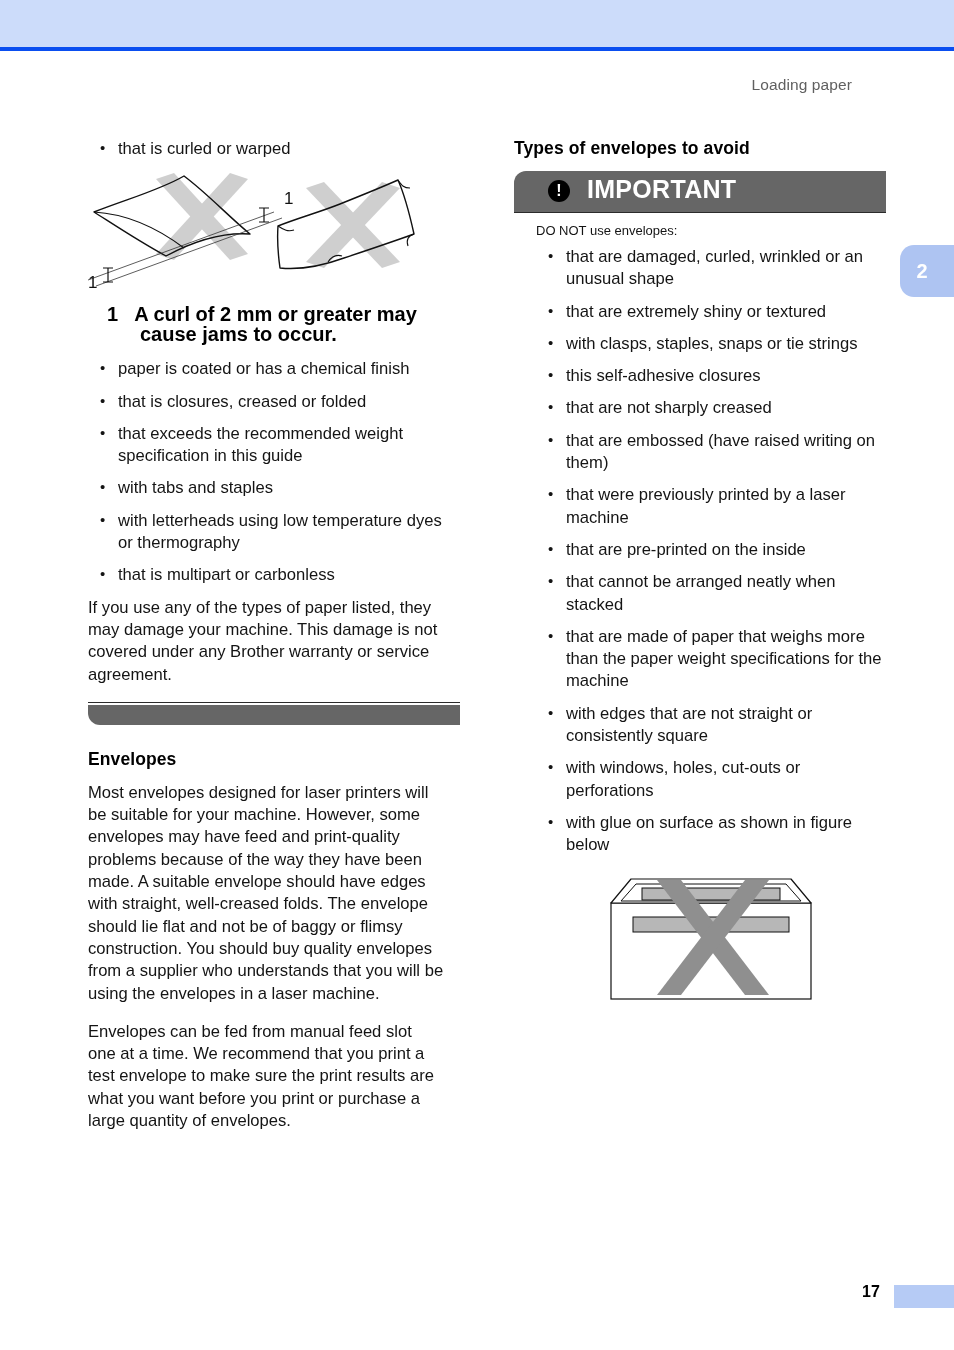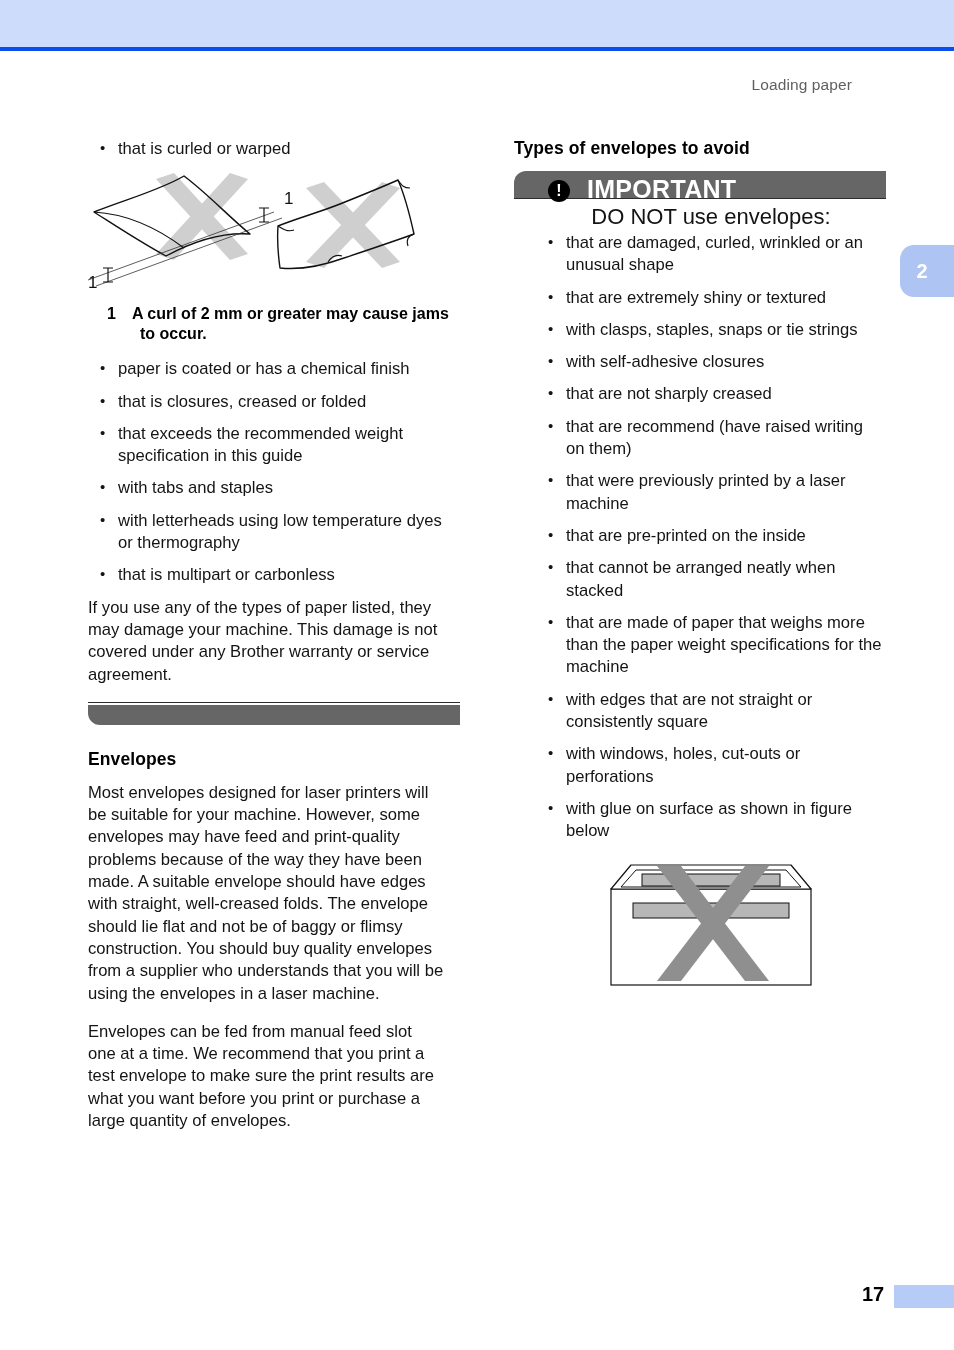--- a/index.html
+++ b/index.html
@@ -53,21 +53,21 @@
     color: #ffffff;
     font-size: 20px;
     font-weight: bold;
     padding-right: 10px;
   }
 
   
   .folio-number {
     position: absolute;
     left: 862px; top: 1283px;
-    font-size: 20px;
+    font-size: 16px;
     font-weight: bold;
     color: #000000;
   }
   .folio-block {
     position: absolute;
     left: 894px; top: 1285px;
     width: 60px; height: 23px;
     background: #b6cbf5;
   }
 
@@ -118,31 +118,31 @@
   }
 
   
   .figure-curl {
     margin: 4px 0 0 0;
   }
   .fig-caption {
     margin: 10px 0 14px 0;
     padding-left: 52px;
     text-indent: -33px;
-    font-size: 16px;
+    font-size: 20px;
     line-height: 20px;
     font-weight: bold;
     color: #000000;
   }
   .fig-caption .num { margin-right: 16px; }
 
   
   .note-head {
     position: relative;
-    height: 27px;
+    height: 41px;
     background: #666666;
     border-radius: 12px 0 0 0;
     margin-top: 6px;
   }
   .note-head .warn-icon {
     position: absolute;
     left: 34px; top: 9px;
     width: 22px; height: 22px;
     border-radius: 50%;
     background: #000000;
@@ -167,24 +167,23 @@
   }
   .note-rule {
     height: 1px;
     background: #2b2b2b;
   }
   .note-body {
     padding: 7px 0 0 22px;
   }
   .note-lead {
     margin: 0 0 4px 0;
-    font-size: 22px;
+    font-size: 13px;
     line-height: 22px;
     color: #141414;
-    text-align: center;
   }
   .note-body ul.bullets li { padding-left: 30px; }
 
   
   .note-foot-wrap { margin: 14px 0 24px 0; }
   .note-foot-rule {
     height: 1px;
     background: #2b2b2b;
   }
   .note-foot-bar {
@@ -290,23 +289,23 @@
   </div>
   <div class="note-rule"></div>
 
   <div class="note-body">
     <p class="note-lead">DO NOT use envelopes:</p>
 
     <ul class="bullets">
       <li>that are damaged, curled, wrinkled or an unusual shape</li>
       <li>that are extremely shiny or textured</li>
       <li>with clasps, staples, snaps or tie strings</li>
-      <li>with self-adhesive closures</li>
+      <li>this self-adhesive closures</li>
       <li>that are not sharply creased</li>
-      <li>that are recommend (have raised writing on them)</li>
+      <li>that are embossed (have raised writing on them)</li>
       <li>that were previously printed by a laser machine</li>
       <li>that are pre-printed on the inside</li>
       <li>that cannot be arranged neatly when stacked</li>
       <li>that are made of paper that weighs more than the paper weight specifications for the machine</li>
       <li>with edges that are not straight or consistently square</li>
       <li>with windows, holes, cut-outs or perforations</li>
       <li>with glue on surface as shown in figure below</li>
     </ul>
 
     <div class="figure-envelope">

